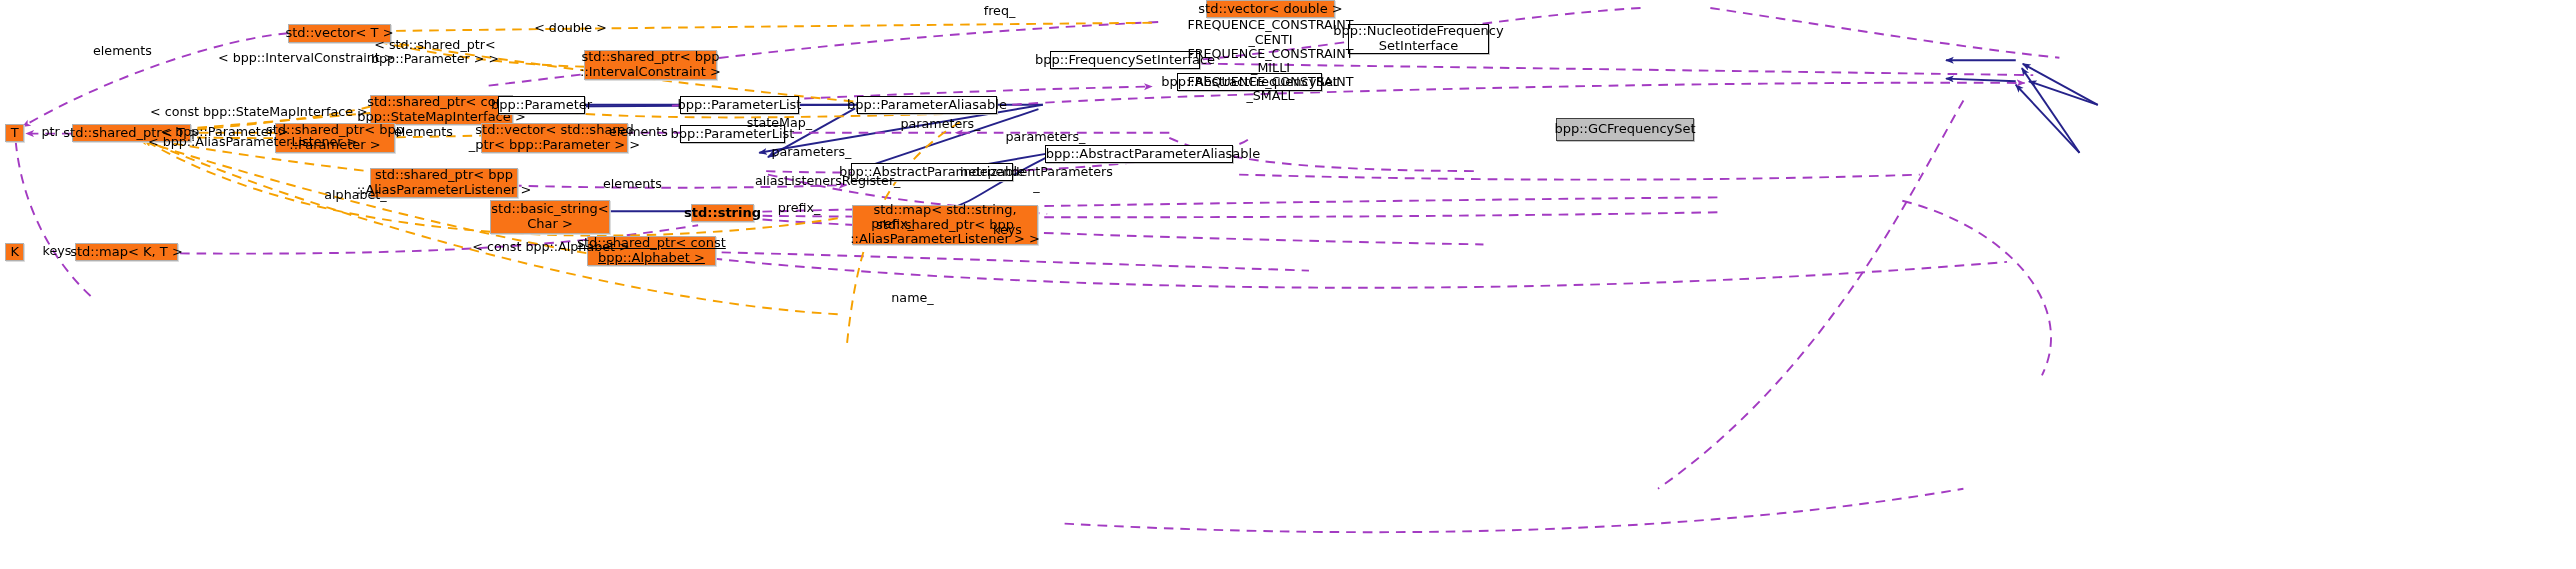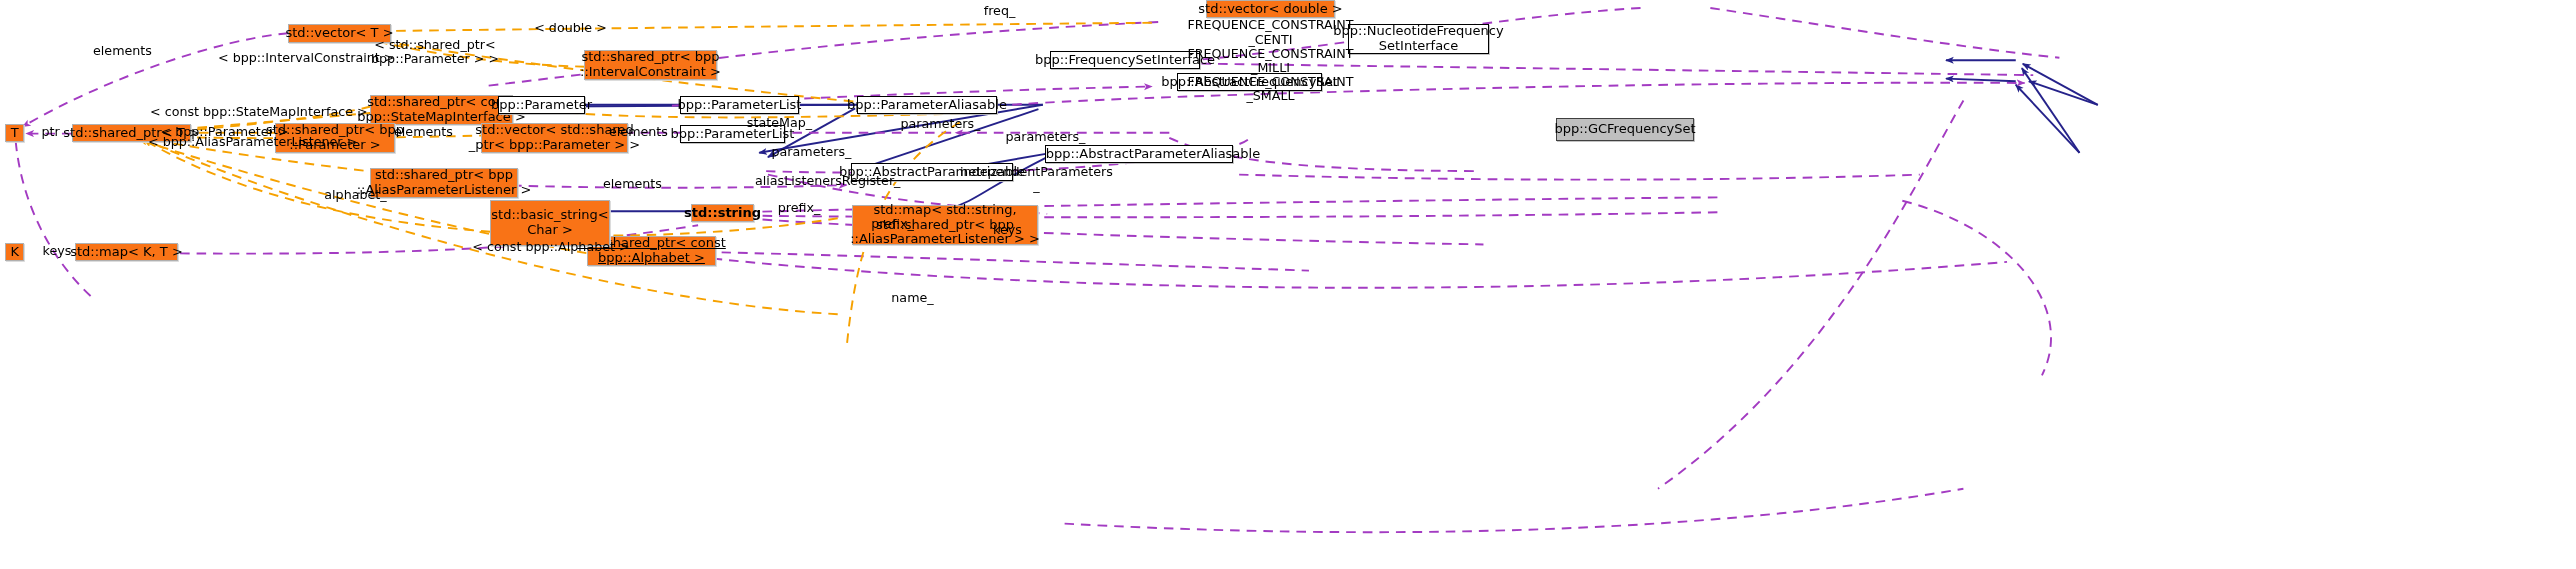--- a/index.html
+++ b/index.html
@@ -152,21 +152,21 @@
 
   <div class="node tpl" style="left:481px;top:123px;width:147px;height:30px;">std::vector&lt; std::shared
 _ptr&lt; bpp::Parameter &gt; &gt;</div>
 
   <div class="node tpl" style="left:370px;top:168px;width:148px;height:30px;">std::shared_ptr&lt; bpp
 ::AliasParameterListener &gt;</div>
 
   <div class="node tpl" style="left:587px;top:236px;width:129px;height:30px;text-decoration:underline;">std::shared_ptr&lt; const
 bpp::Alphabet &gt;</div>
 
-  <div class="node tpl" style="left:490px;top:200px;width:120px;height:46px;">std::basic_string&lt;
+  <div class="node tpl" style="left:490px;top:200px;width:120px;height:34px;">std::basic_string&lt;
 Char &gt;</div>
 
   <div class="node tpl" style="left:691px;top:204px;width:63px;height:18.3px;font-weight:bold;">std::string</div>
 
   <div class="node tpl" style="left:5.2px;top:243px;width:19px;height:18.3px;">K</div>
 
   <div class="node tpl" style="left:75px;top:243px;width:103px;height:18.3px;">std::map&lt; K, T &gt;</div>
 
   <div class="node tpl" style="left:852px;top:205px;width:186px;height:40px;">std::map&lt; std::string,
 std::shared_ptr&lt; bpp

